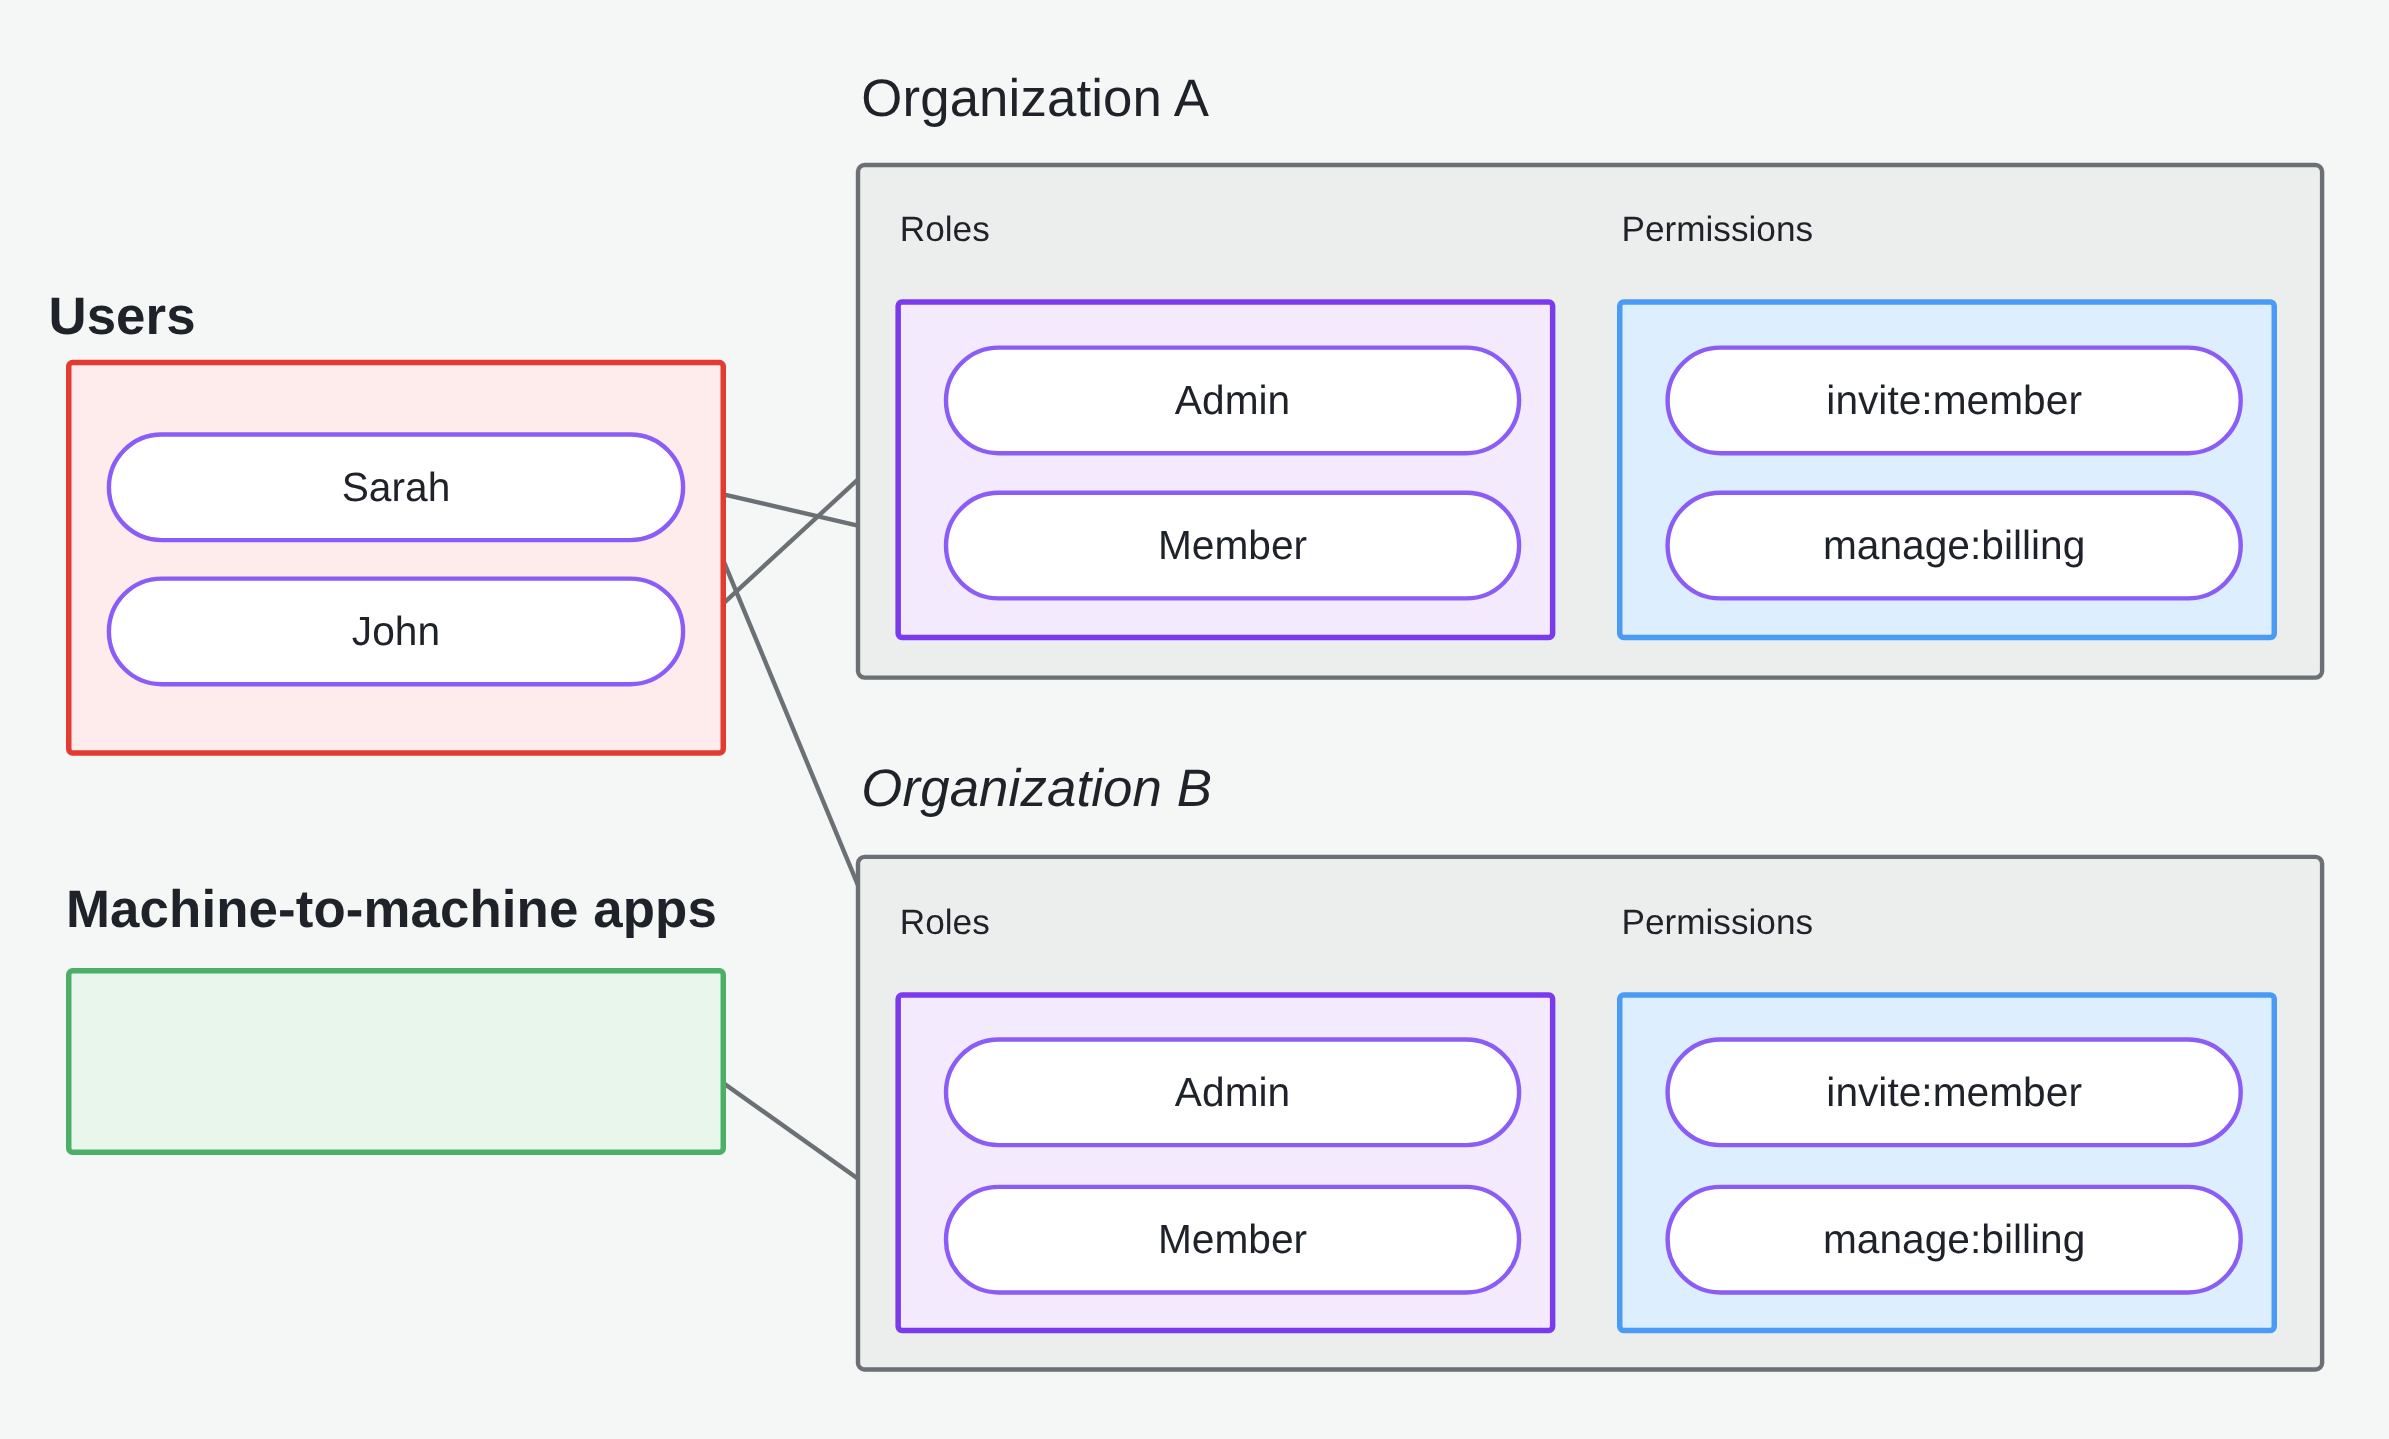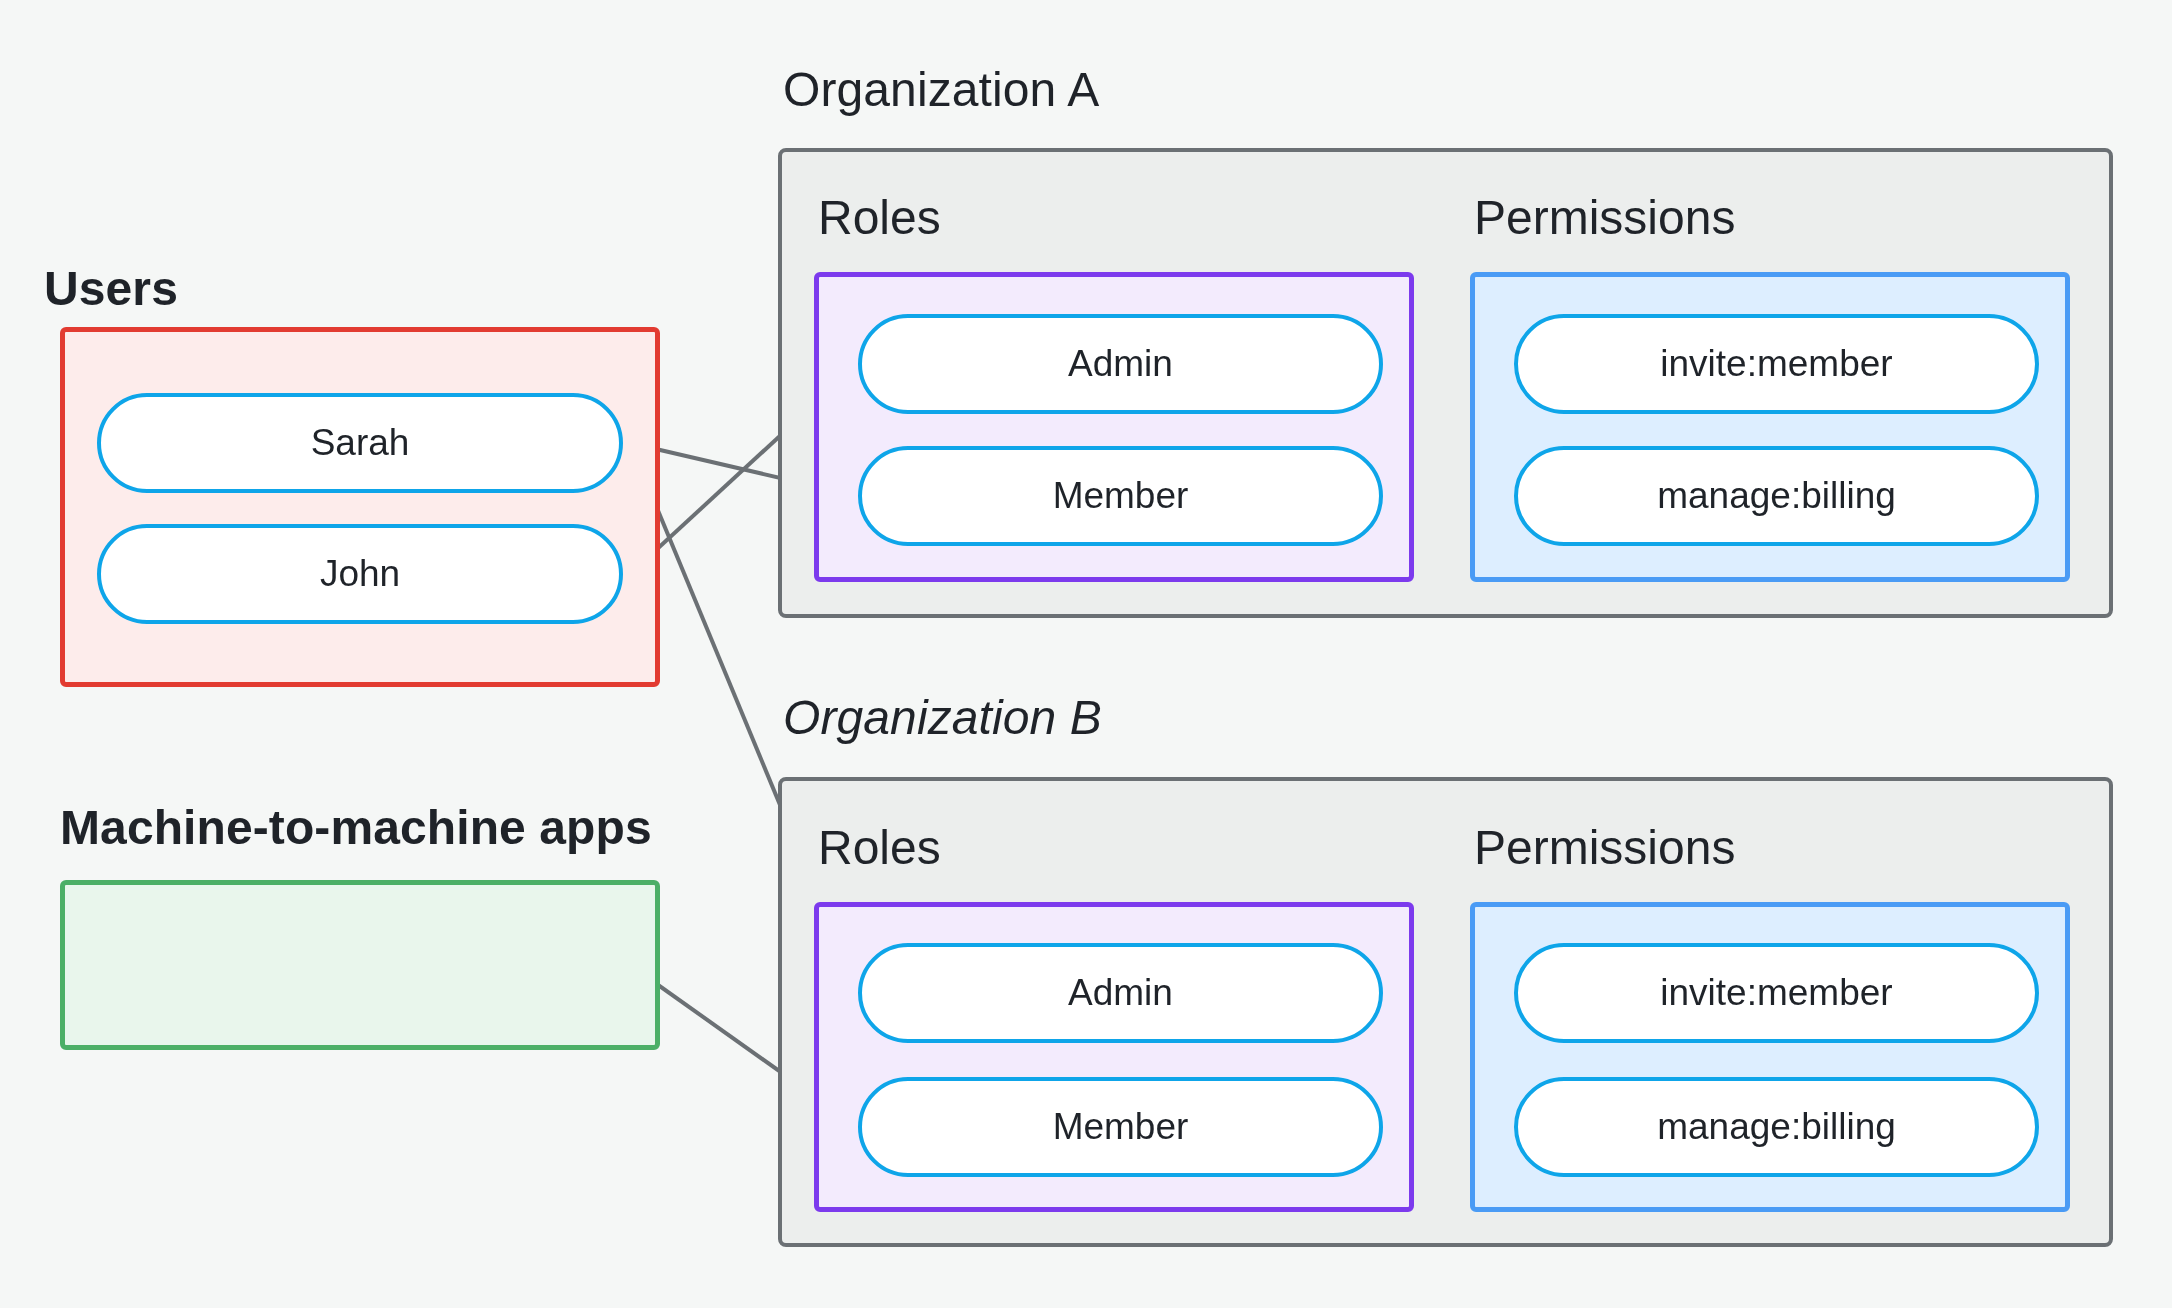--- a/index.html
+++ b/index.html
@@ -50,21 +50,21 @@
   
   .org-box {
     background: #eceeed;
     border: 4px solid #6b7074;
     border-radius: 8px;
   }
   
   .section-label {
     position: absolute;
     z-index: 3;
-    font-size: 48px;
+    font-size: 32px;
     color: #1f2329;
     white-space: nowrap;
   }
   
   .box-users {
     background: #fdeceb;
     border: 5px solid #e23b31;
     border-radius: 6px;
   }
   .box-m2m {
@@ -81,21 +81,21 @@
     background: #ddeeff;
     border: 5px solid #4a9bf5;
     border-radius: 6px;
   }
   
   .pill {
     position: absolute;
     z-index: 4;
     box-sizing: border-box;
     background: #ffffff;
-    border: 4px solid #0ea5e9;
+    border: 4px solid #8b5cf6;
     border-radius: 999px;
     display: flex;
     align-items: center;
     justify-content: center;
     font-size: 37px;
     color: #1f2329;
     white-space: nowrap;
   }
 </style>
 </head>

